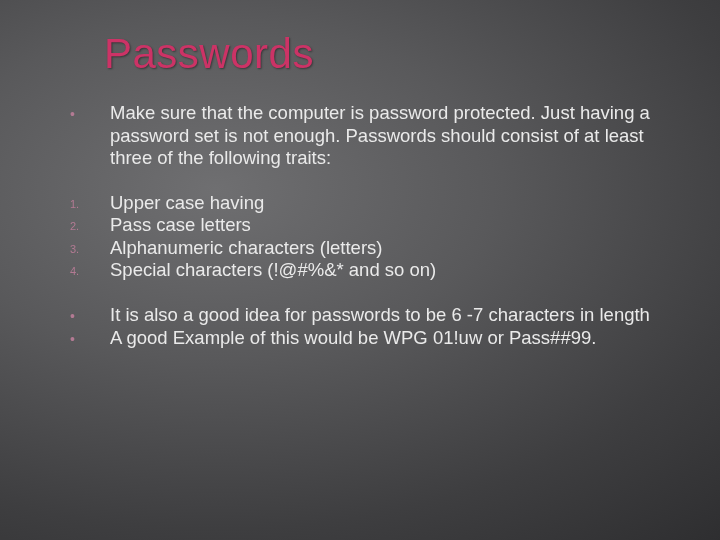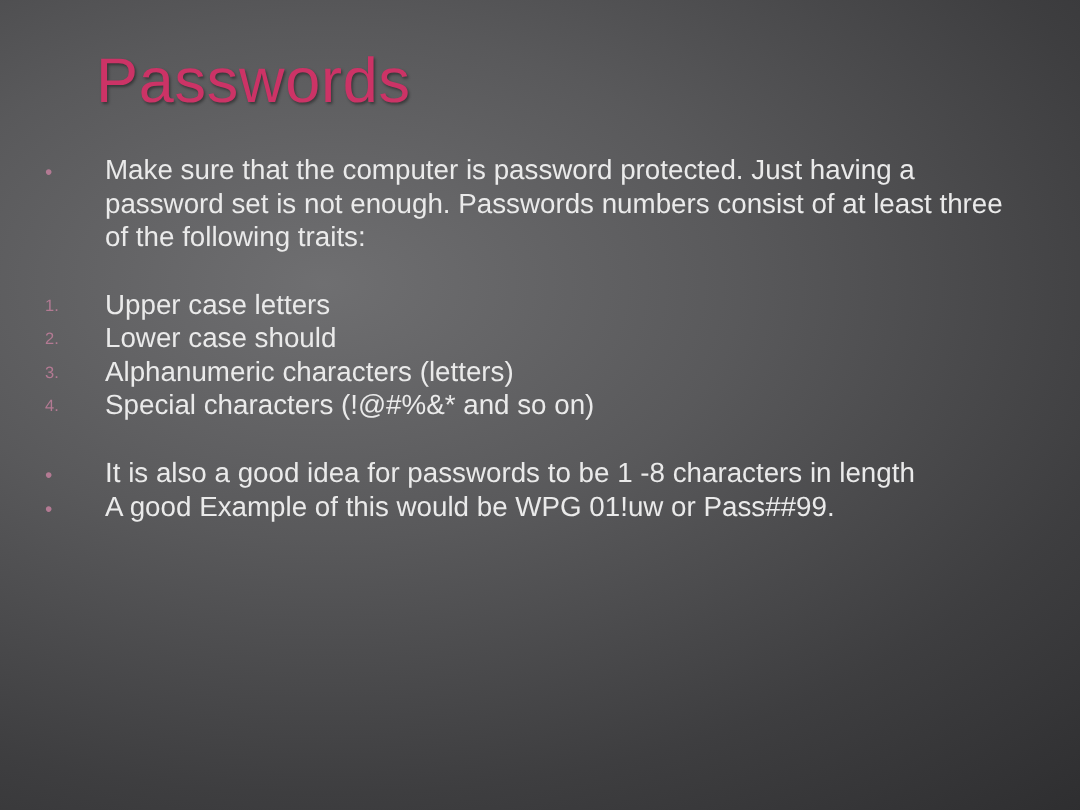--- a/index.html
+++ b/index.html
@@ -9,21 +9,21 @@
     height: 540px;
     overflow: hidden;
     font-family: Arial, Helvetica, sans-serif;
   }
   .slide {
     width: 720px;
     height: 540px;
     background: radial-gradient(ellipse 110% 90% at 30% 35%, #6f6f71 0%, #59595b 35%, #3e3e40 70%, #2c2c2e 100%);
     color: #e9e9e9;
     box-sizing: border-box;
-    padding: 30px 50px 30px 22px;
+    padding: 30px 50px 30px 62px;
     position: relative;
   }
   .title {
     color: #cc3366;
     font-size: 42px;
     font-weight: 400;
     margin: 0 0 24px 42px;
     letter-spacing: 0.5px;
     text-shadow: 1px 1px 2px rgba(0,0,0,0.4);
   }
@@ -62,47 +62,47 @@
 <body>
 
 <div class="slide">
 
   <h1 class="title">Passwords</h1>
 
   <div class="body">
 
     <div class="row">
       <div class="marker dot">•</div>
-      <div class="text">Make sure that the computer is password protected. Just having a password set is not enough. Passwords numbers consist of at least three of the following traits:</div>
+      <div class="text">Make sure that the computer is password protected. Just having a password set is not enough. Passwords should consist of at least three of the following traits:</div>
     </div>
 
     <div class="group-gap"></div>
 
     <div class="row">
       <div class="marker">1.</div>
-      <div class="text">Upper case letters</div>
+      <div class="text">Upper case having</div>
     </div>
     <div class="row">
       <div class="marker">2.</div>
-      <div class="text">Lower case should</div>
+      <div class="text">Pass case letters</div>
     </div>
     <div class="row">
       <div class="marker">3.</div>
       <div class="text">Alphanumeric characters (letters)</div>
     </div>
     <div class="row">
       <div class="marker">4.</div>
       <div class="text">Special characters (!@#%&amp;* and so on)</div>
     </div>
 
     <div class="group-gap"></div>
 
     <div class="row">
       <div class="marker dot">•</div>
-      <div class="text">It is also a good idea for passwords to be 1 -8 characters in length</div>
+      <div class="text">It is also a good idea for passwords to be 6 -7 characters in length</div>
     </div>
     <div class="row">
       <div class="marker dot">•</div>
       <div class="text">A good Example of this would be  WPG 01!uw or Pass##99.</div>
     </div>
 
   </div>
 </div>
 
 </body></html>

